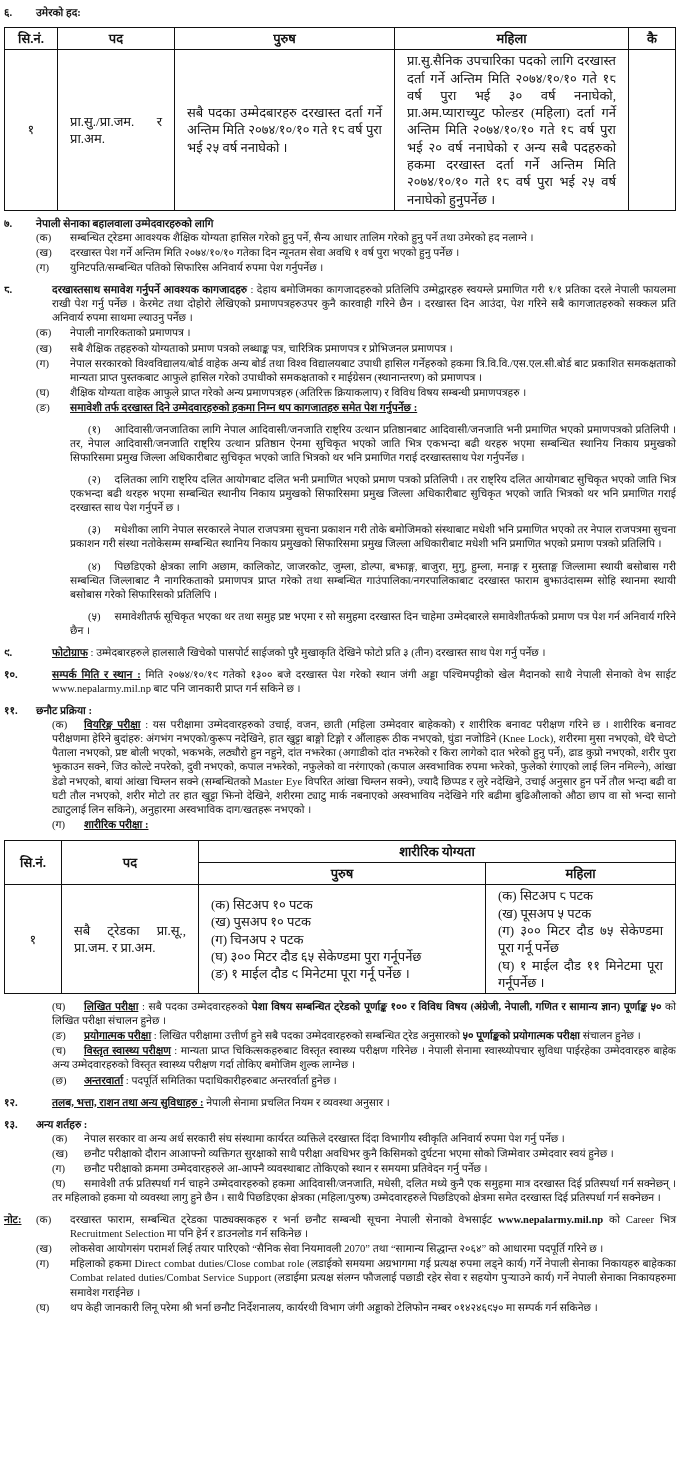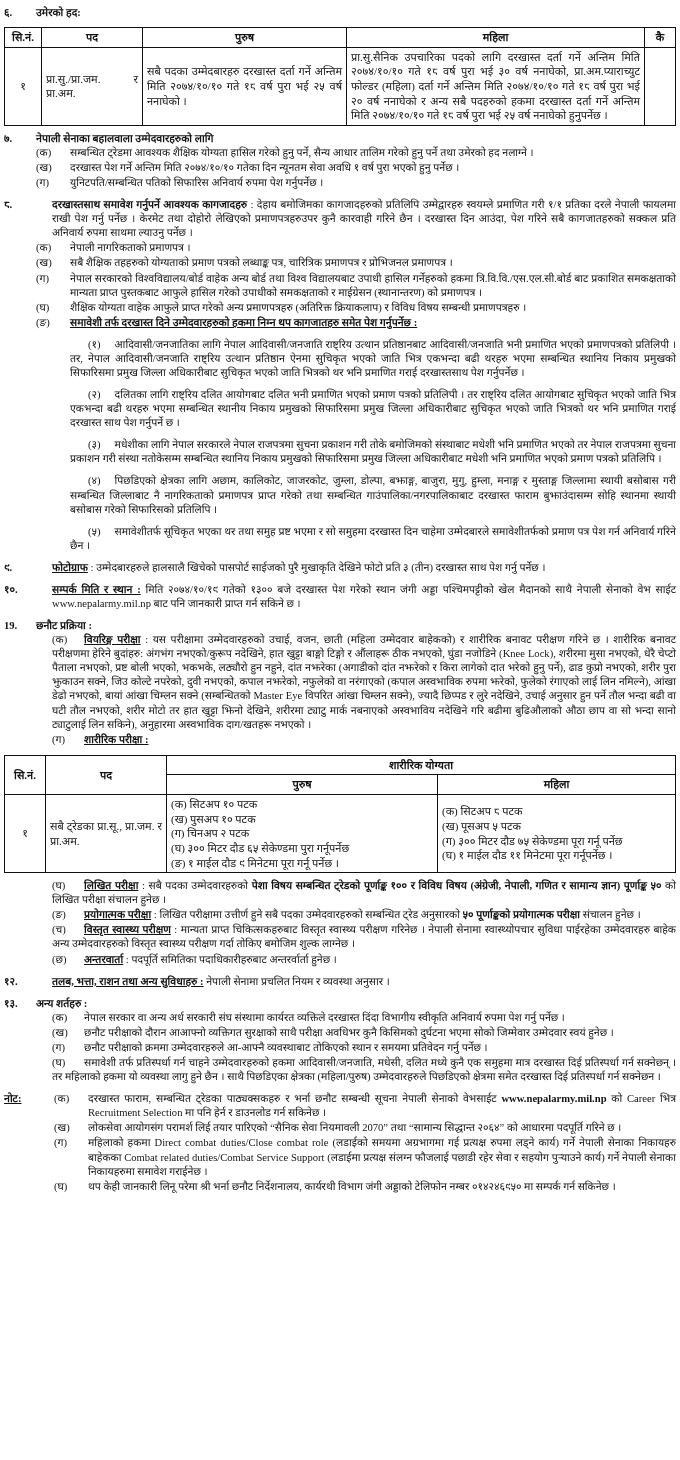--- a/index.html
+++ b/index.html
@@ -17,26 +17,26 @@
   .head{font-weight:700; text-decoration:underline;}
   .para{margin:0 0 1px 16px;}
   .lbl{display:inline-block; min-width:24px; margin-right:8px;}
   .li-hang{position:relative; padding-left:34px; margin:0 0 1px 0;}
   .li-hang .lbl{position:absolute; left:0; top:0;}
   .sub{margin:8px 0 1px 0;}
   .sub .sub-lbl{display:inline-block; text-indent:0; margin-right:14px; padding-left:18px;}
   .bold{font-weight:700;}
   table{border-collapse:collapse; width:100%; margin:3px 0 6px 0;}
   table,th,td{border:1.4px solid #111;}
-  th,td{padding:2px 4px; vertical-align:middle; font-size:11px;}
+  th,td{padding:2px 12px; vertical-align:middle; font-size:13px;}
   th{font-weight:700; text-align:center;}
   td{text-align:justify;}
   .td-center{text-align:center;}
   .cell-list div{margin:0;}
-  .note-row{display:flex;gap:18px;}
+  .note-row{display:flex;}
   .note-label{flex:0 0 32px; font-weight:700; text-decoration:underline;}
   .note-body{flex:1 1 auto; min-width:0;}
   .note-item{position:relative; padding-left:34px; margin:0 0 1px 0;}
   .note-item .lbl{position:absolute; left:0; top:0;}
   .t1-male{width:195px;} .t1-pad{width:92px;} .t1-sn{width:28px;} .t1-rem{width:22px;}
   .t2-sn{width:32px;} .t2-pad{width:112px;} .t2-male{width:262px;}
 </style>
 </head>
 <body>
 
@@ -105,21 +105,21 @@
   </div>
 
   <div class="sec">
     <div class="sec-num">१०.</div>
     <div class="sec-body">
       <p class="para"><span class="head">सम्पर्क मिति र स्थान :</span><span> मिति २०७४/१०/१९ गतेको १३०० बजे दरखास्त पेश गरेको स्थान जंगी अड्डा पश्चिमपट्टीको खेल मैदानको साथै नेपाली सेनाको वेभ साईट www.nepalarmy.mil.np बाट पनि जानकारी प्राप्त गर्न सकिने छ ।</span></p>
     </div>
   </div>
 
   <div class="sec">
-    <div class="sec-num">19.</div>
+    <div class="sec-num">११.</div>
     <div class="sec-body">
       <div class="sec-title">छनौट प्रक्रिया :</div>
       <p class="para"><span class="lbl">(क)</span><span class="head">वियरिङ्ग परीक्षा</span><span> : यस परीक्षामा उम्मेदवारहरुको उचाई, वजन, छाती (महिला उम्मेदवार बाहेकको) र शारीरिक बनावट परीक्षण गरिने छ । शारीरिक बनावट परीक्षणमा हेरिने बुदांहरु: अंगभंग नभएको/कुरूप नदेखिने, हात खुट्टा बाङ्गो टिङ्गो र औंलाहरू ठीक नभएको, घुंडा नजोडिने (Knee Lock), शरीरमा मुसा नभएको, धेरै चेप्टो पैताला नभएको, प्रष्ट बोली भएको, भकभके, लठ्यौरो हुन नहुने, दांत नझरेका (अगाडीको दांत नझरेको र किरा लागेको दात भरेको हुनु पर्ने), ढाड कुप्रो नभएको, शरीर पुरा झुकाउन सक्ने, जिउ कोल्टे नपरेको, दुवी नभएको, कपाल नझरेको, नफुलेको वा नरंगाएको (कपाल अस्वभाविक रुपमा झरेको, फुलेको रंगाएको लाई लिन नमिल्ने), आंखा डेढो नभएको, बायां आंखा चिम्लन सक्ने (सम्बन्धितको Master Eye विपरित आंखा चिम्लन सक्ने), ज्यादै छिप्पड र लुरे नदेखिने, उचाई अनुसार हुन पर्ने तौल भन्दा बढी वा घटी तौल नभएको, शरीर मोटो तर हात खुट्टा झिनो देखिने, शरीरमा ट्याटु मार्क नबनाएको अस्वभाविय नदेखिने गरि बढीमा बुढिऔलाको औठा छाप वा सो भन्दा सानो ट्याटुलाई लिन सकिने), अनुहारमा अस्वभाविक दाग/खतहरू नभएको ।</span></p>
       <p class="para"><span class="lbl">(ग)</span><span class="head">शारीरिक परीक्षा :</span></p>
     </div>
   </div>
 
   <table>
     <tbody>
         <tr>

